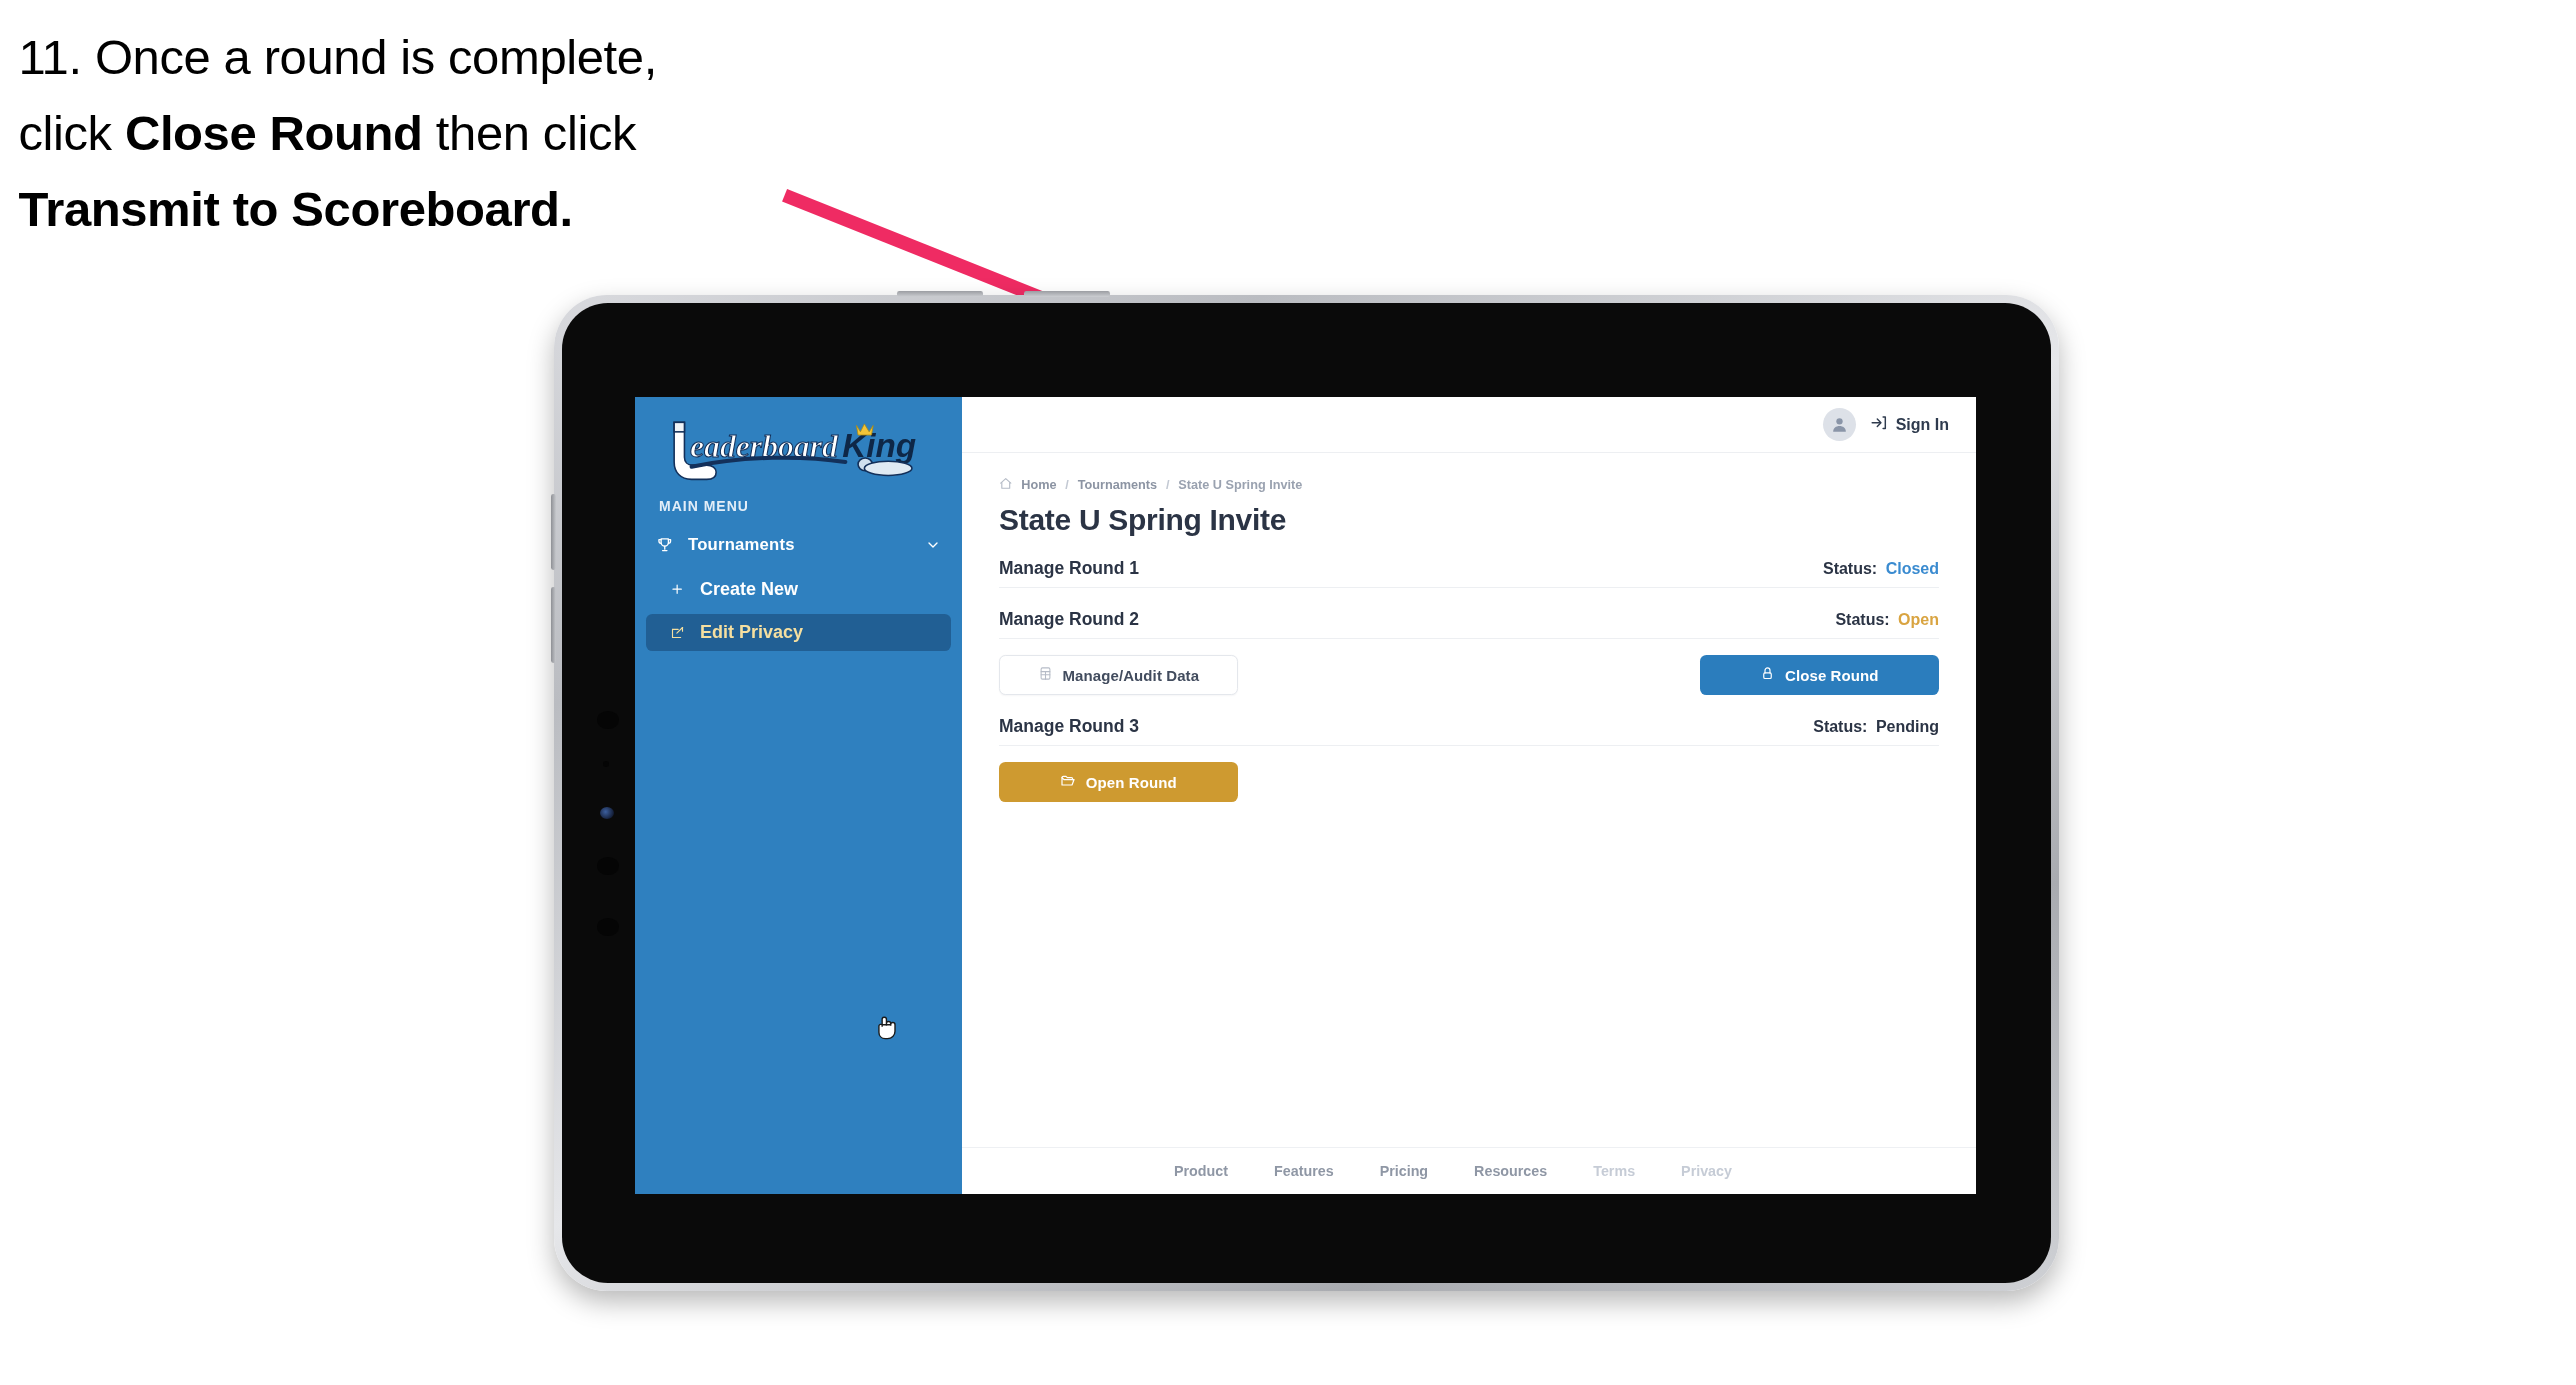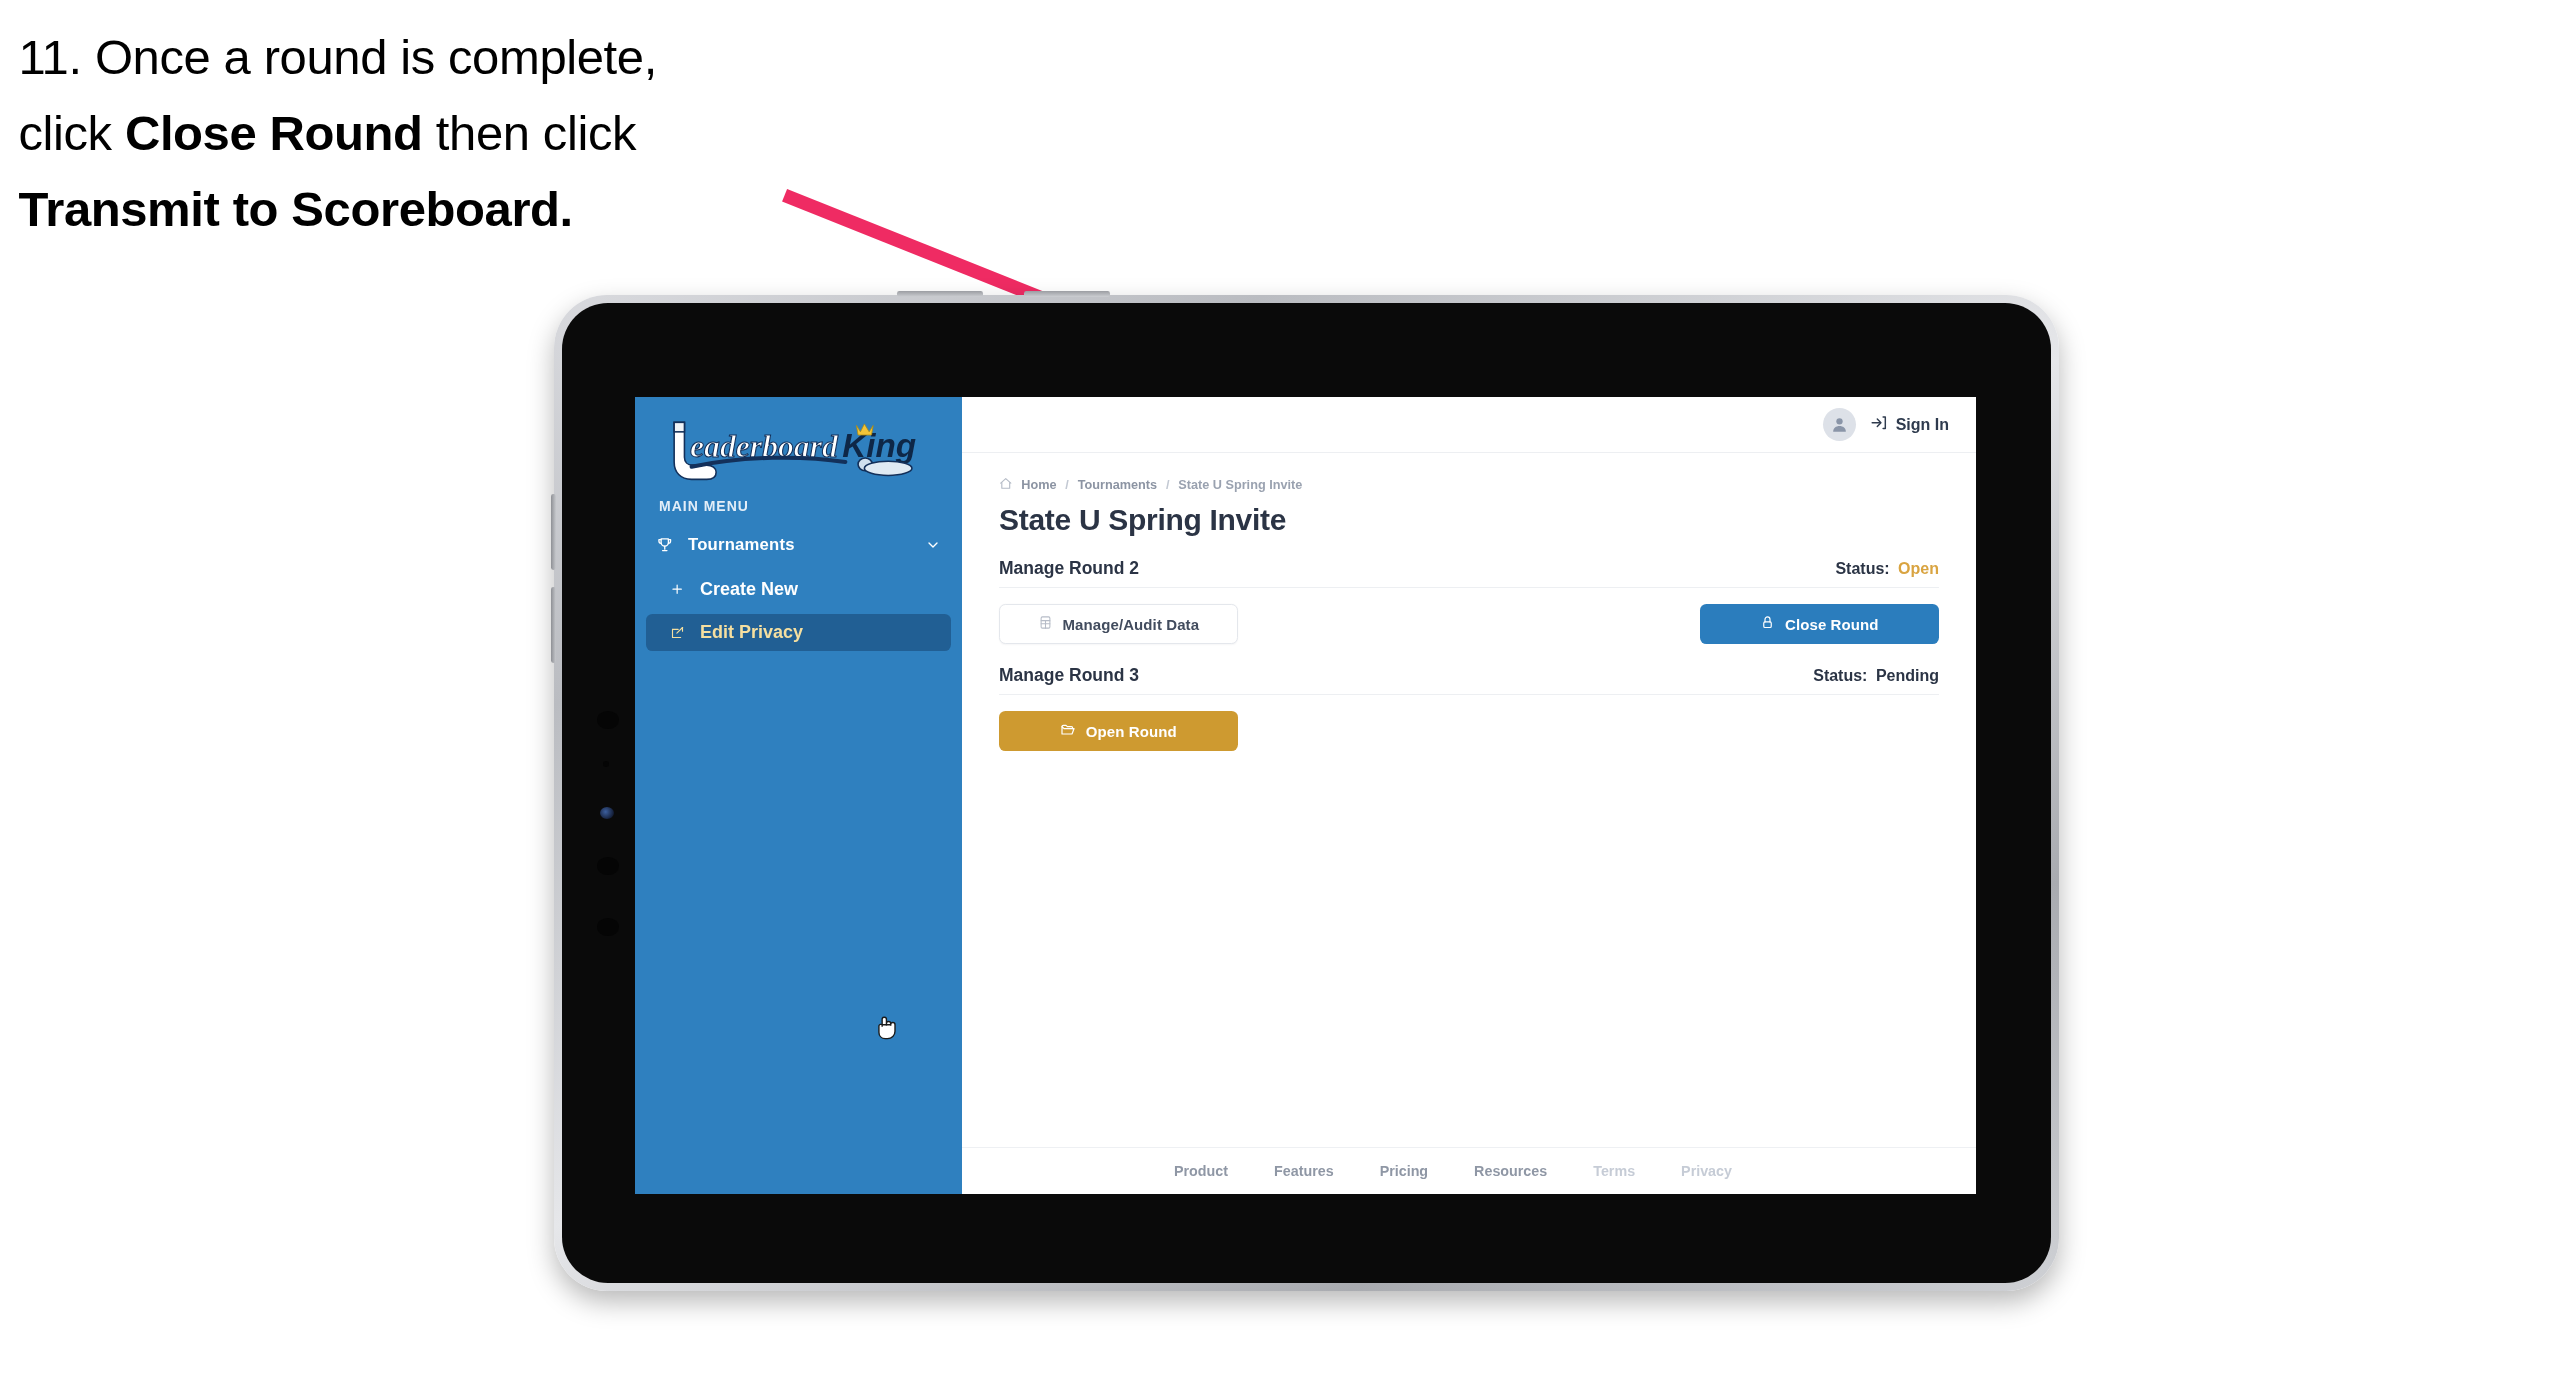--- a/index.html
+++ b/index.html
@@ -434,20 +434,27 @@
               <span>Home</span>
               <span class="sep">/</span>
               <span>Tournaments</span>
               <span class="sep">/</span>
               <span class="crumb-last">State U Spring Invite</span>
             </nav>
 
             <h1 class="page-title">State U Spring Invite</h1>
 
             <section class="round-block">
+              <div class="round-head">
+                <span class="round-name">Manage Round 1</span>
+                <span class="round-status">
+                  <span>Status:</span>
+                  <span class="val val-closed">Closed</span>
+                </span>
+              </div>
             </section>
 
             <section class="round-block">
               <div class="round-head">
                 <span class="round-name">Manage Round 2</span>
                 <span class="round-status">
                   <span>Status:</span>
                   <span class="val val-open">Open</span>
                 </span>
               </div>

